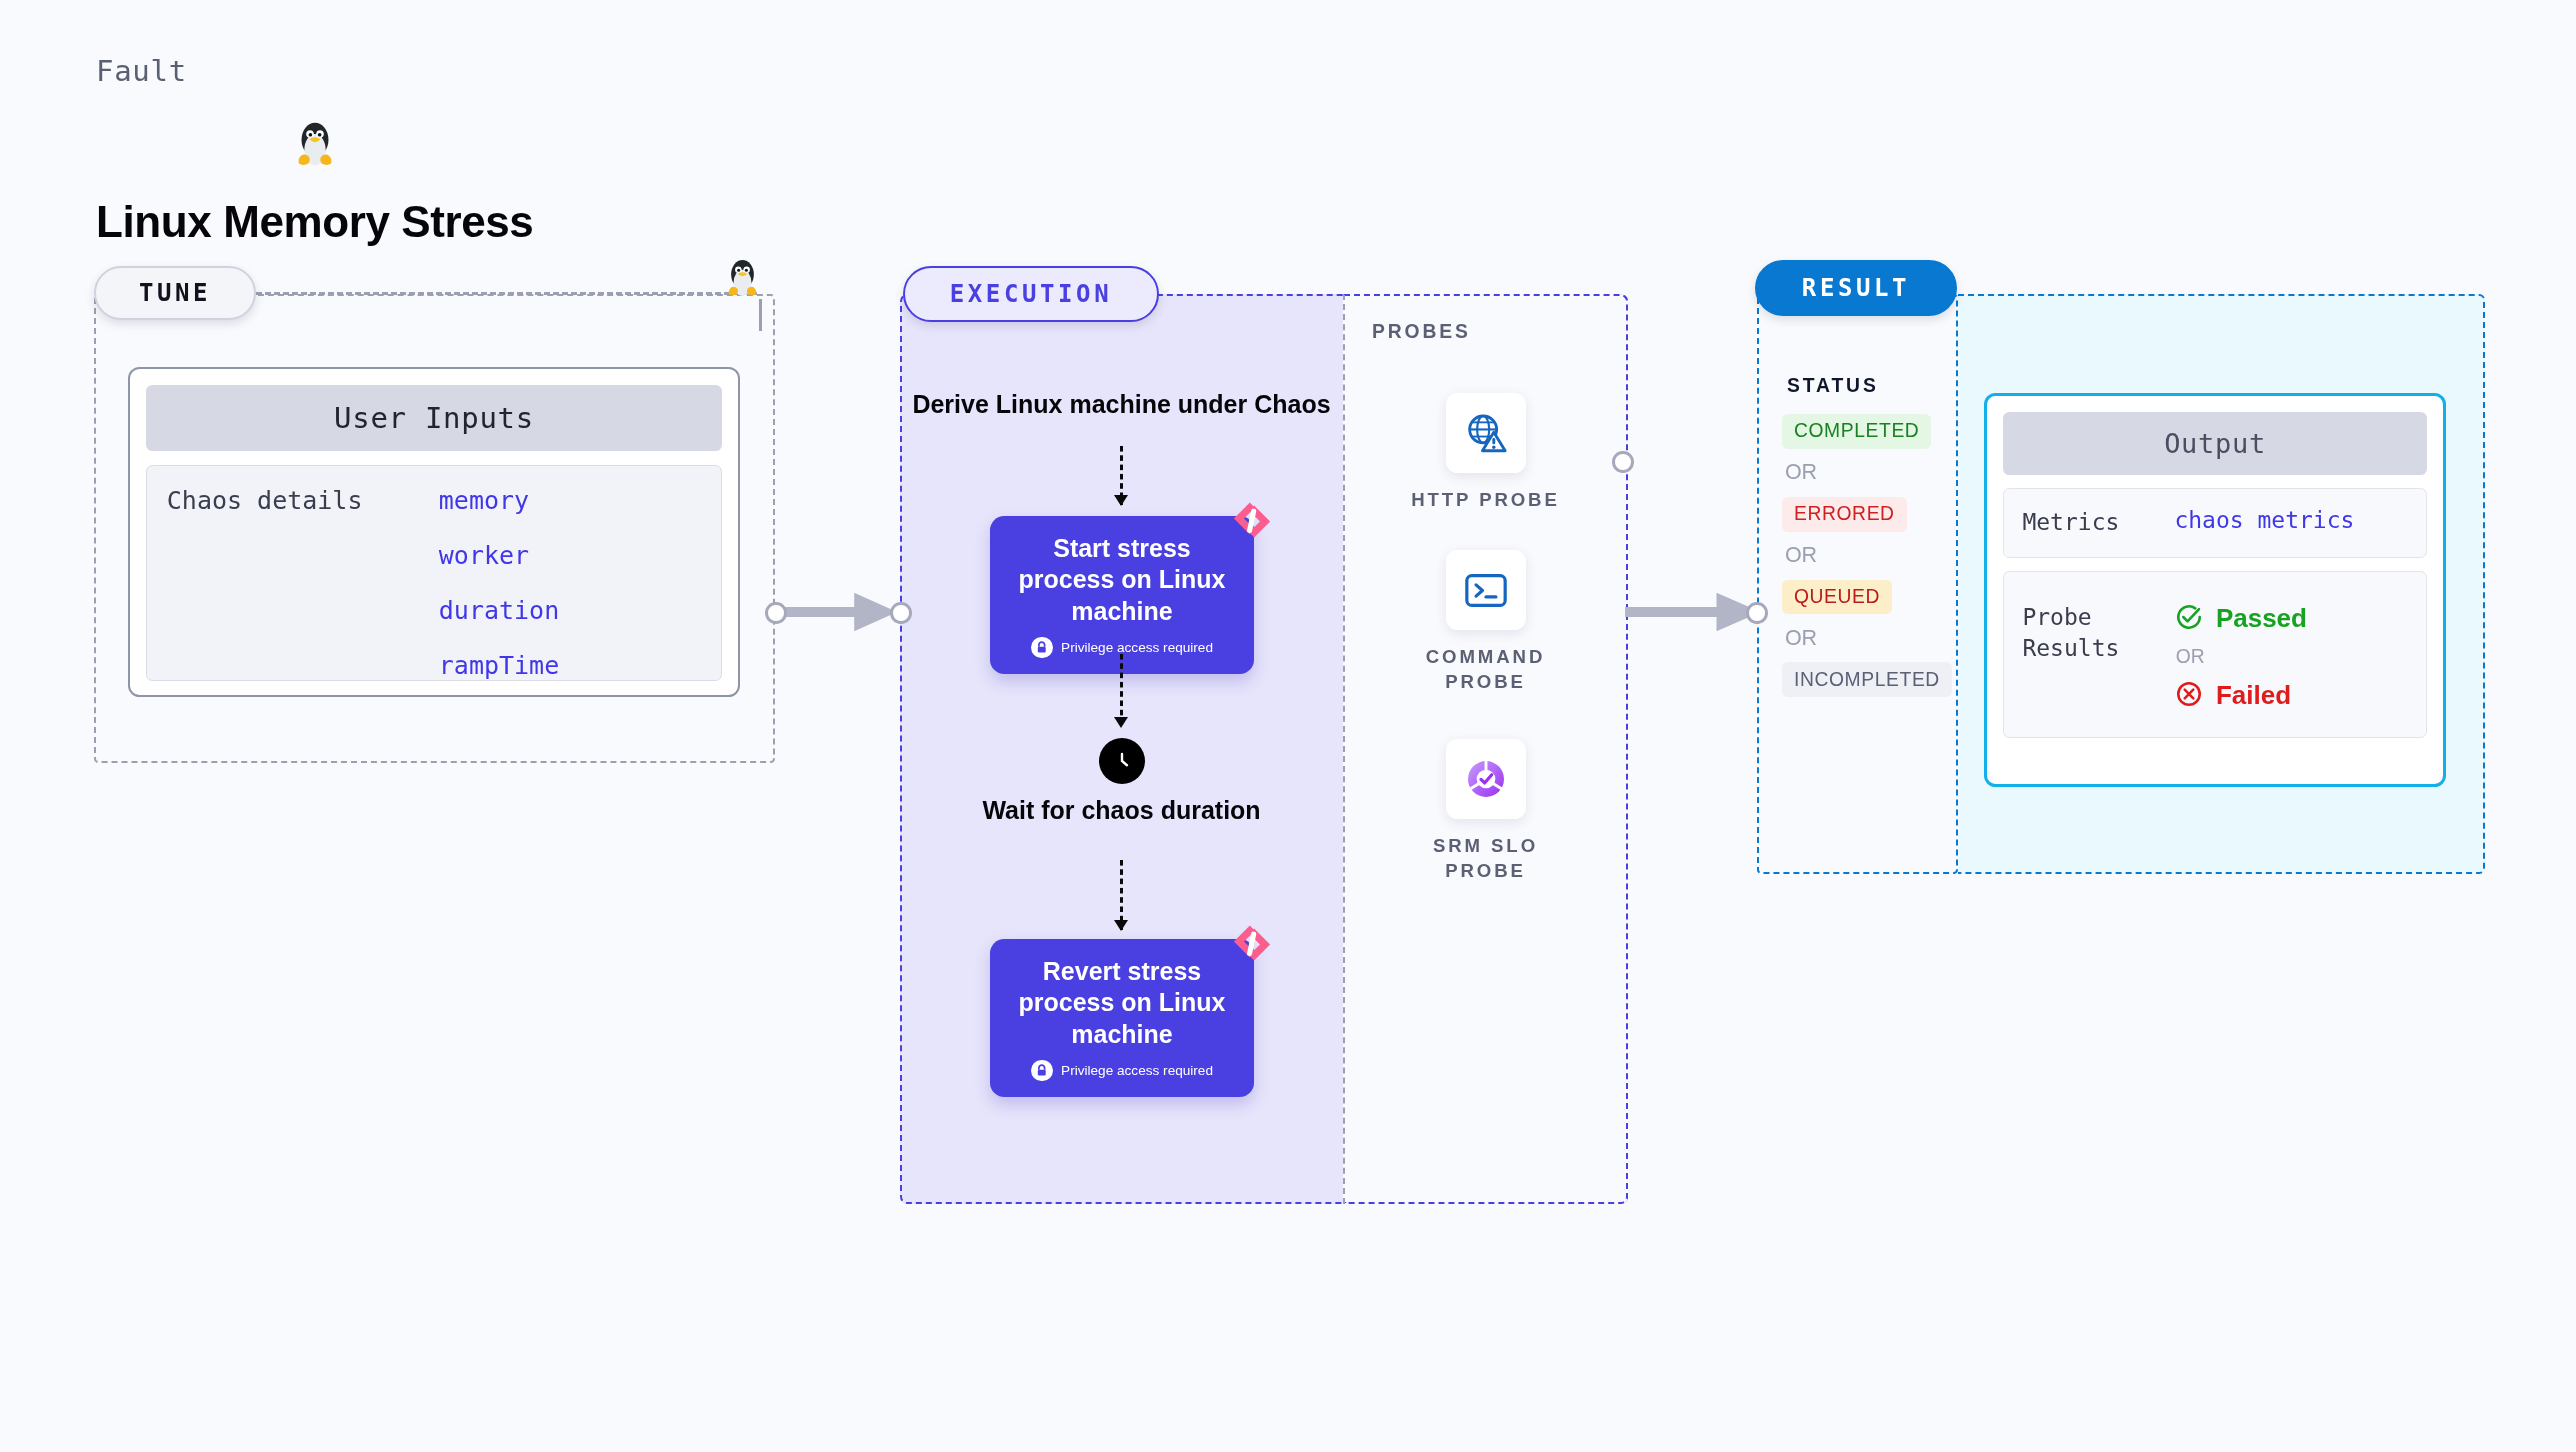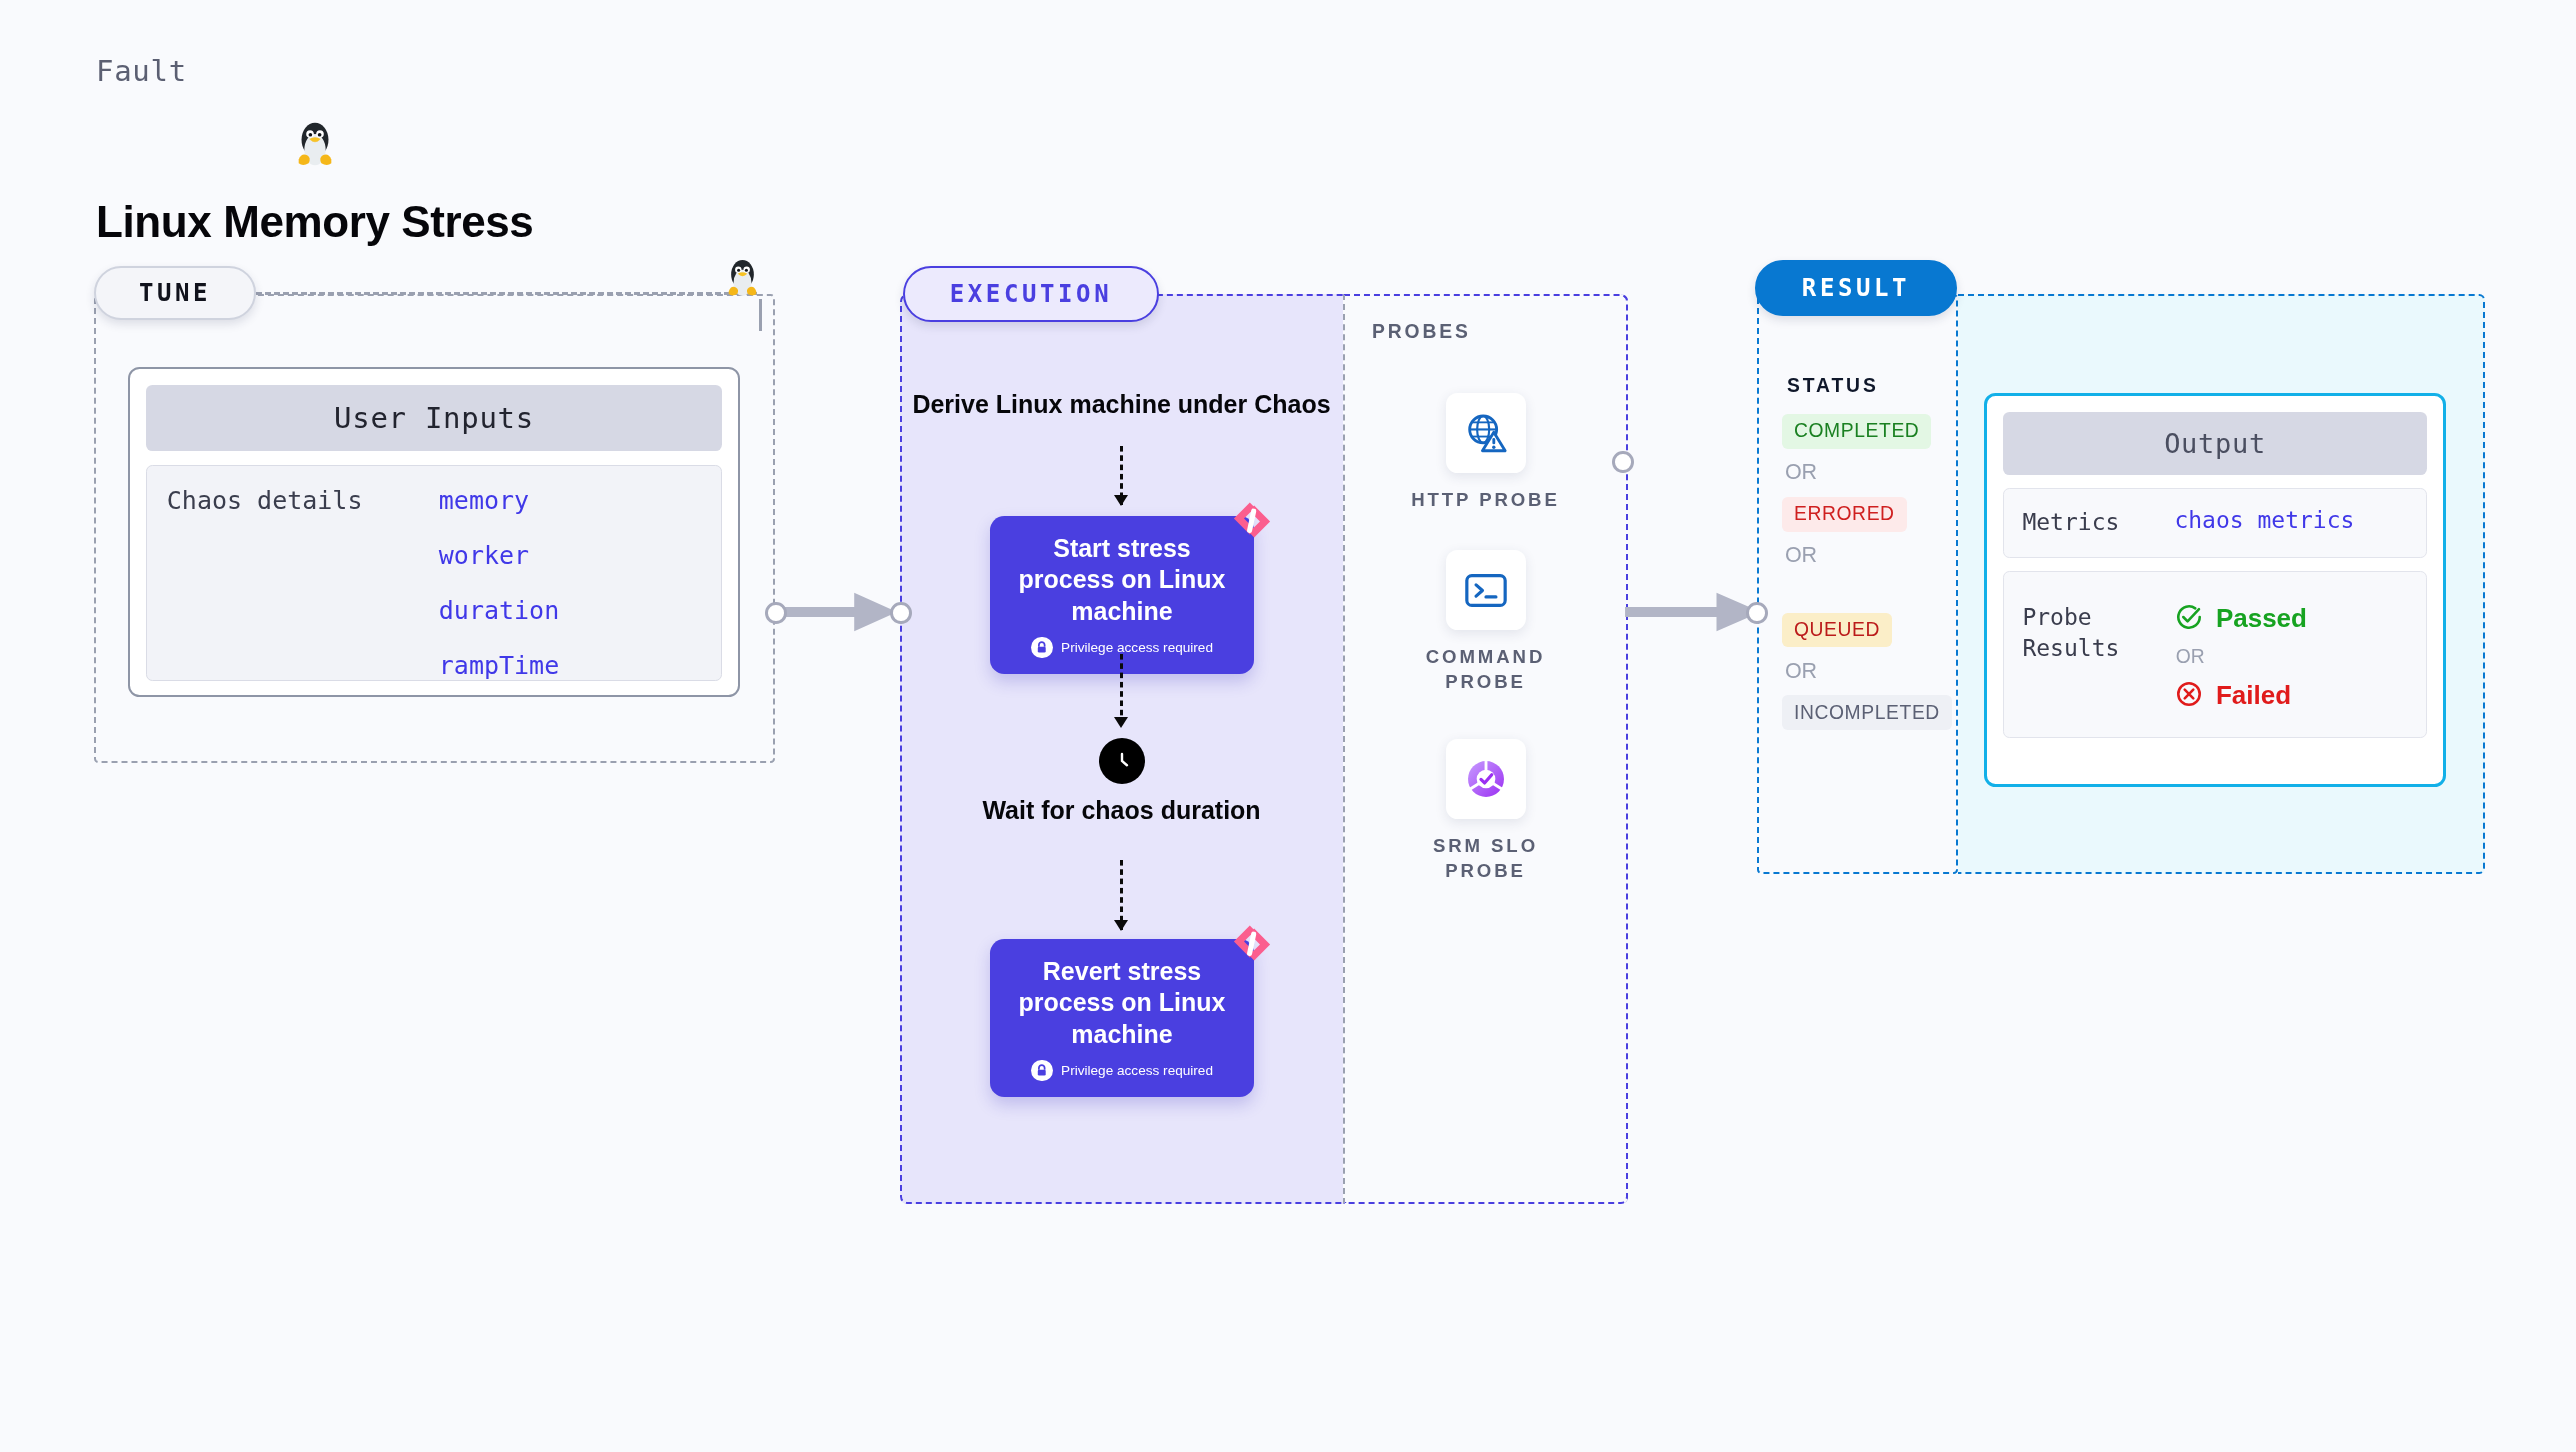--- a/index.html
+++ b/index.html
@@ -176,21 +176,21 @@
     position: absolute; left: 1787px; top: 375px;
     font-size: 19.3px; font-weight: 700; color: #0f172a; letter-spacing: 2.9px;
   }
   .status-col { position: absolute; left: 1782px; top: 414px; width: 172px; }
   .badge {
     display: inline-block; border-radius: 5.7px; padding: 6.4px 12px;
     font-size: 19.3px; font-weight: 400; letter-spacing: 0.6px;
   }
   .b-completed   { background: #e3f7e4; color: #1a8021; }
   .b-errored     { background: #fdeaea; color: #cf2020; }
-  .b-queued      { background: #fbeec8; color: #bb1b1b; margin-top: 33px; }
+  .b-queued      { background: #fbeec8; color: #bb1b1b; }
   .b-incompleted { background: #eef0f5; color: #5b6074; }
   .or-txt {
     font-size: 21.5px; color: #9aa0b0; margin: 11.5px 0 11.5px 2.9px;
     font-family: "Liberation Sans", sans-serif;
   }
 
   
   .output-card {
     position: absolute; left: 1984px; top: 393px; width: 462px; height: 394px;
     background: #ffffff; border: 3.6px solid #12b0e8; border-radius: 11.5px;

